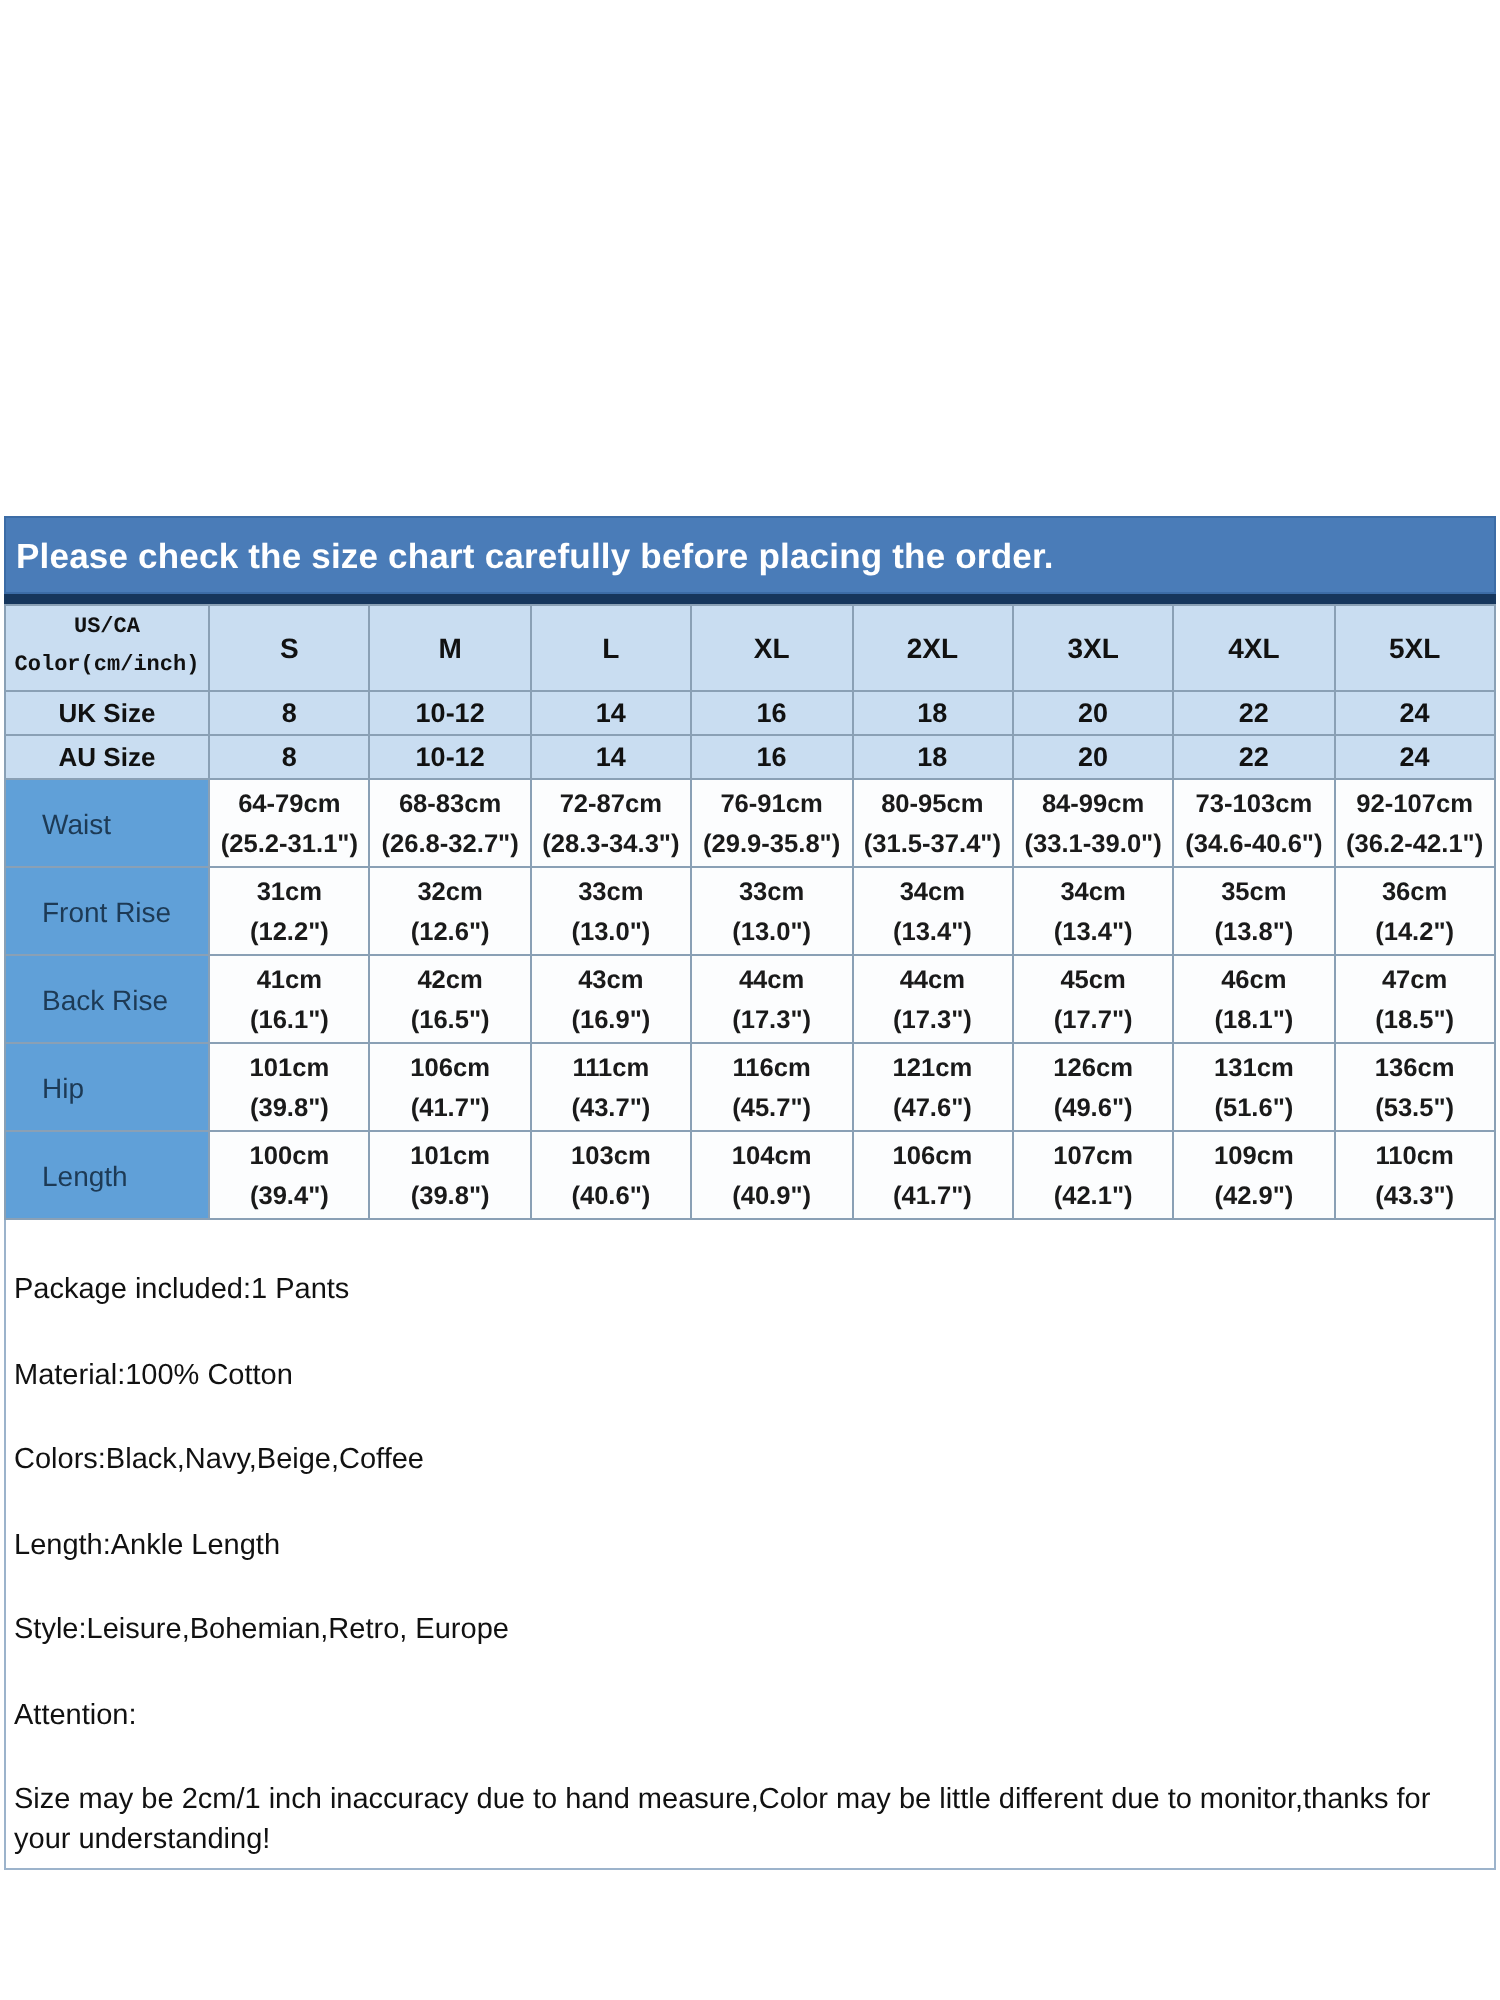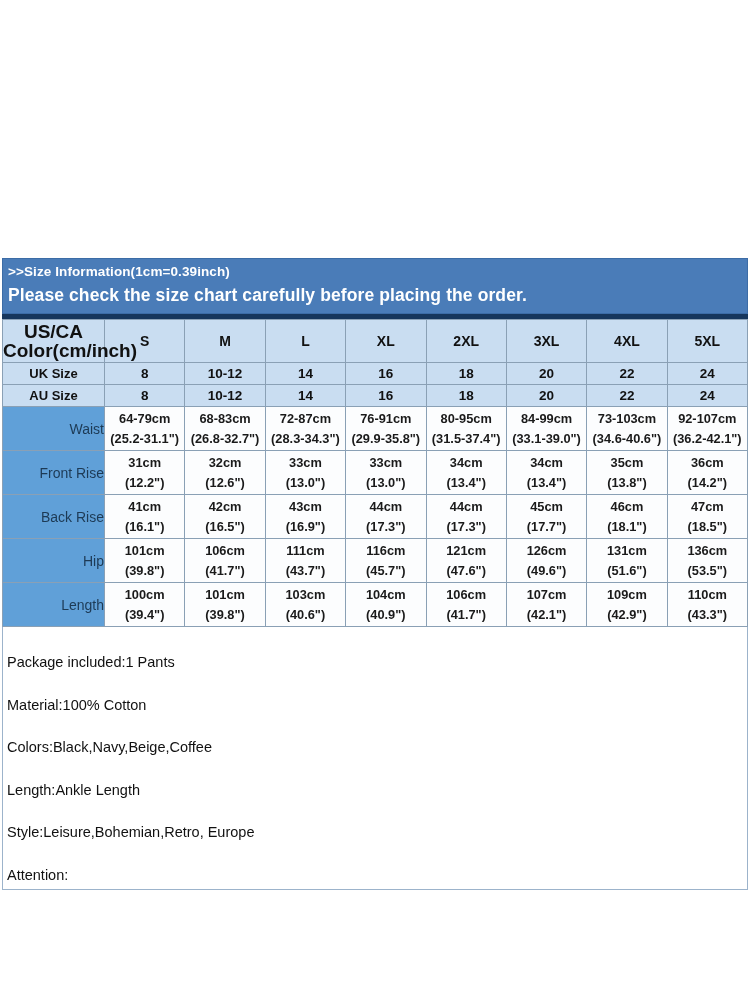--- a/index.html
+++ b/index.html
@@ -15,41 +15,40 @@
 
   
   table.size-table{width:100%;border-collapse:collapse;table-layout:fixed;
                    border:1px solid #55718a;}
   .size-table col.c0{width:102px;}
   .size-table th,.size-table td{border:1px solid #8aa0b5;padding:0;text-align:center;vertical-align:middle;}
   tr.colhead{height:43px;}
   tr.size-row{height:22px;}
   tr.meas-row{height:44px;}
   .hdr-bg{background:#c9ddf1;color:#111111;}
-  th.corner{font-size:19px;font-weight:bold;line-height:19px;}
+  th.corner{font-size:11px;font-weight:bold;line-height:19px;font-family:Liberation Mono, monospace;}
   th.colname{font-size:14px;font-weight:bold;}
   th.size-label{font-size:13px;font-weight:bold;}
   td.size-val{font-size:13.5px;font-weight:bold;background:#c9ddf1;color:#111111;}
   th.meas-label{background:#60a0d8;color:#1d3a55;font-weight:normal;font-size:14px;
-                text-align:right;padding-left:18px;}
+                text-align:left;padding-left:18px;}
   td.meas-cell{background:#fcfdfe;color:#1a1a1a;font-weight:bold;}
   td.meas-cell .cm,td.meas-cell .in{font-size:12.8px;line-height:20px;}
 
   
   .details-box{border:1px solid #9cb3cb;border-top:none;padding:3px 4px 4px 4px;
                font-size:14.5px;color:#111111;}
   .details-box .dline{line-height:19.5px;margin-top:23px;}
 </style>
 </head>
 <body>
 
 <div class="content">
 
   <div class="title-box">
-    <div class="title-line1">&gt;&gt;Size Information(1cm=0.39inch)</div>
     <div class="title-line2">Please check the size chart carefully before placing the order.</div>
   </div>
   <div class="dark-bar"></div>
 
   <table class="size-table">
     <colgroup>
         <col class="c0">
         <col>
         <col>
         <col>
@@ -274,15 +273,16 @@
     </tbody>
   </table>
 
   <div class="details-box">
     <div class="dline">Package included:1 Pants</div>
     <div class="dline">Material:100% Cotton</div>
     <div class="dline">Colors:Black,Navy,Beige,Coffee</div>
     <div class="dline">Length:Ankle Length</div>
     <div class="dline">Style:Leisure,Bohemian,Retro, Europe</div>
     <div class="dline">Attention:</div>
+    <div class="dline">Size may be 2cm/1 inch inaccuracy due to hand measure,Color may be little different due to monitor,thanks for your understanding!</div>
   </div>
 
 </div>
 
 </body></html>

